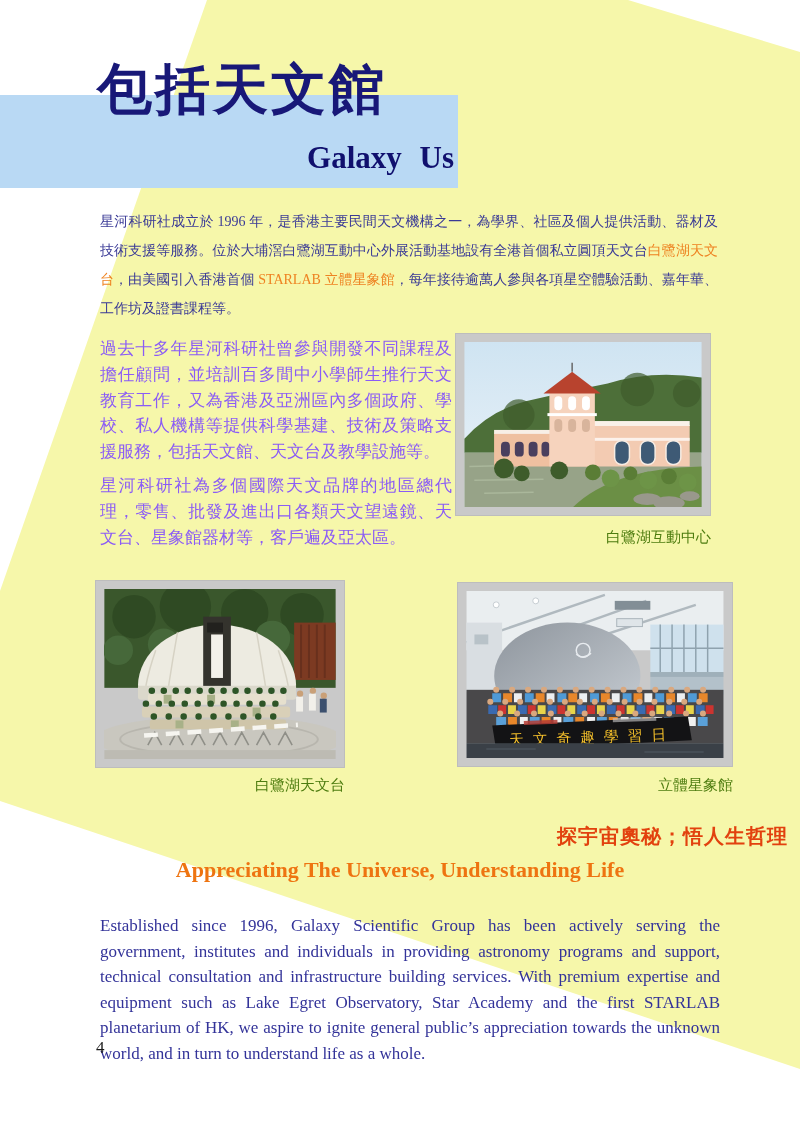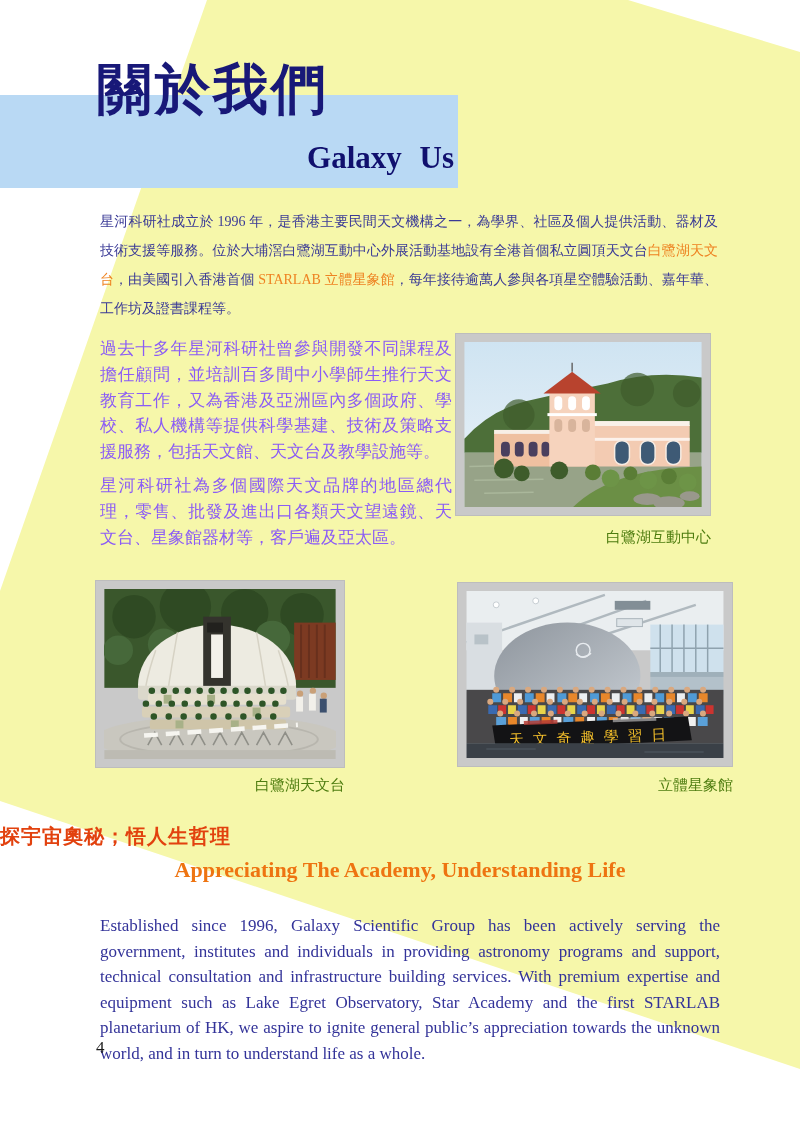--- a/index.html
+++ b/index.html
@@ -20,40 +20,40 @@
   #para-trade{top:473px;}
   .photo-frame{position:absolute;background:#c9c9c9;border:1px solid #bdbdbd;padding:8px;box-sizing:border-box;}
   .photo-frame svg{display:block;}
   #photo-centre{left:455px;top:333px;width:256px;height:183px;}
   #photo-observatory{left:95px;top:580px;width:250px;height:188px;}
   #photo-planetarium{left:457px;top:582px;width:276px;height:185px;}
   .caption{position:absolute;text-align:right;font-size:15px;color:#4d7c0f;}
   #cap-centre{left:455px;top:528px;width:256px;}
   #cap-observatory{left:95px;top:776px;width:250px;}
   #cap-planetarium{left:457px;top:776px;width:276px;}
-  .slogan-zh{position:absolute;left:0;top:823px;width:788px;text-align:left;font-size:20px;
+  .slogan-zh{position:absolute;left:0;top:823px;width:788px;text-align:right;font-size:20px;
              font-weight:600;letter-spacing:1px;color:#e2410e;}
   .slogan-en{position:absolute;left:0;top:857px;width:800px;text-align:center;font-size:22px;
              font-weight:bold;color:#ee7411;}
   .para-en{position:absolute;left:100px;top:913px;width:620px;margin:0;font-size:17px;
            line-height:25.5px;text-align:justify;color:#333399;}
   .page-num{position:absolute;left:96px;top:1038px;font-size:17px;color:#1a1a1a;}
 </style>
 </head>
 <body>
 
 <div id="page">
 
   <svg class="bg-svg" width="800" height="1132" viewBox="0 0 800 1132" preserveAspectRatio="none">
     <polygon points="207,0 628,0 800,52 800,1069 0,801 0,591" fill="#f6f7aa"></polygon>
   </svg>
 
   <div class="blue-band"></div>
 
-  <h1 class="title-zh">關於我們</h1>
+  <h1 class="title-zh">包括天文館</h1>
   <div class="title-en">Galaxy Us</div>
 
   <p class="para-intro"><span>星河科研社成立於 1996 年，是香港主要民間天文機構之一，為學界、社區及個人提供活動、器材及技術支援等服務。位於大埔滘白鷺湖互動中心外展活動基地設有全港首個私立圓頂天文台</span><span class="hl">白鷺湖天文台</span><span>，由美國引入香港首個 </span><span class="hl">STARLAB 立體星象館</span><span>，每年接待逾萬人參與各項星空體驗活動、嘉年華、工作坊及證書課程等。</span></p>
 
   <p class="para-left" id="para-history">過去十多年星河科研社曾參與開發不同課程及擔任顧問，並培訓百多間中小學師生推行天文教育工作，又為香港及亞洲區內多個政府、學校、私人機構等提供科學基建、技術及策略支援服務，包括天文館、天文台及教學設施等。</p>
   <p class="para-left" id="para-trade">星河科研社為多個國際天文品牌的地區總代理，零售、批發及進出口各類天文望遠鏡、天文台、星象館器材等，客戶遍及亞太區。</p>
 
   <div class="photo-frame" id="photo-centre">
     <svg width="238" height="165" viewBox="0 0 240 167">
       <defs>
@@ -265,19 +265,19 @@
       <rect x="0" y="154" width="260" height="15" fill="#3a4047"></rect>
       <g stroke="#4a525a" stroke-width="1.5">
         <line x1="20" y1="160" x2="70" y2="160"></line>
           <line x1="180" y1="163" x2="240" y2="163"></line>
       </g>
     </svg>
   </div>
   <div class="caption" id="cap-planetarium">立體星象館</div>
 
   <div class="slogan-zh">探宇宙奧秘；悟人生哲理</div>
-  <div class="slogan-en">Appreciating The Academy, Understanding Life</div>
+  <div class="slogan-en">Appreciating The Universe, Understanding Life</div>
 
   <p class="para-en">Established since 1996, Galaxy Scientific Group has been actively serving the government, institutes and individuals in providing astronomy programs and support, technical consultation and infrastructure building services. With premium expertise and equipment such as Lake Egret Observatory, Star Academy and the first STARLAB planetarium of HK, we aspire to ignite general public’s appreciation towards the unknown world, and in turn to understand life as a whole.</p>
 
   <div class="page-num">4</div>
 
 </div>
 
 </body></html>

